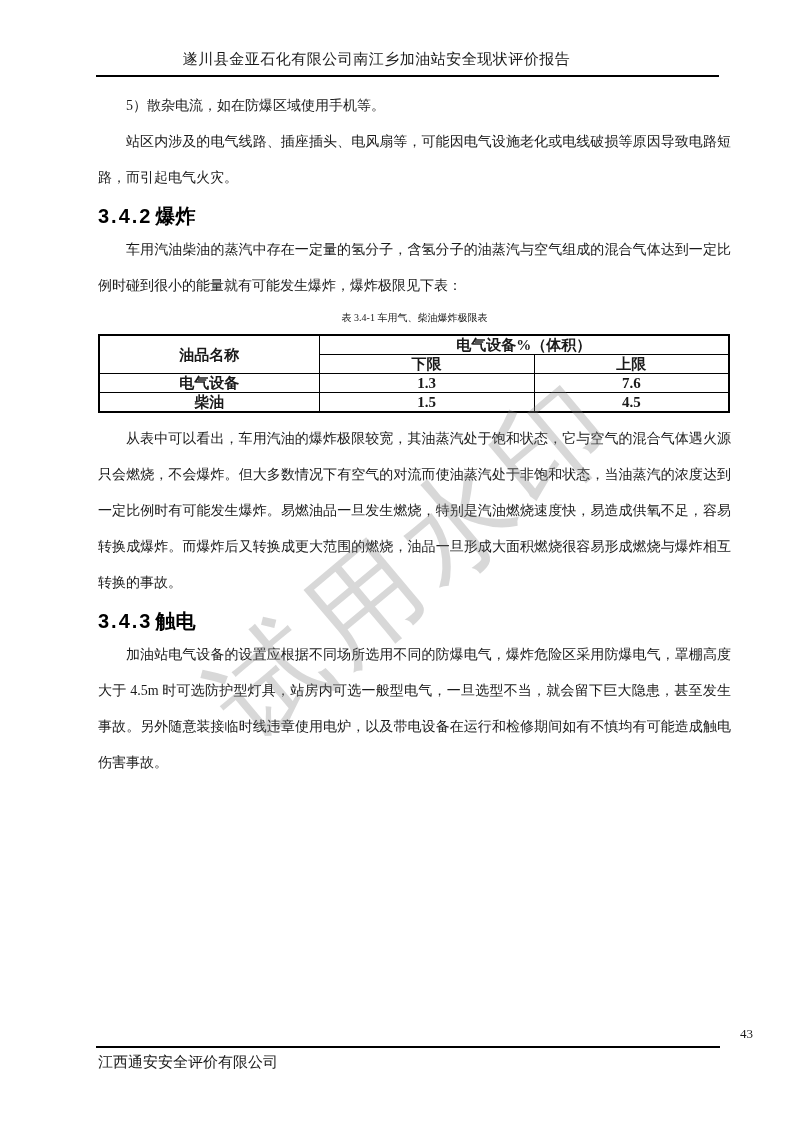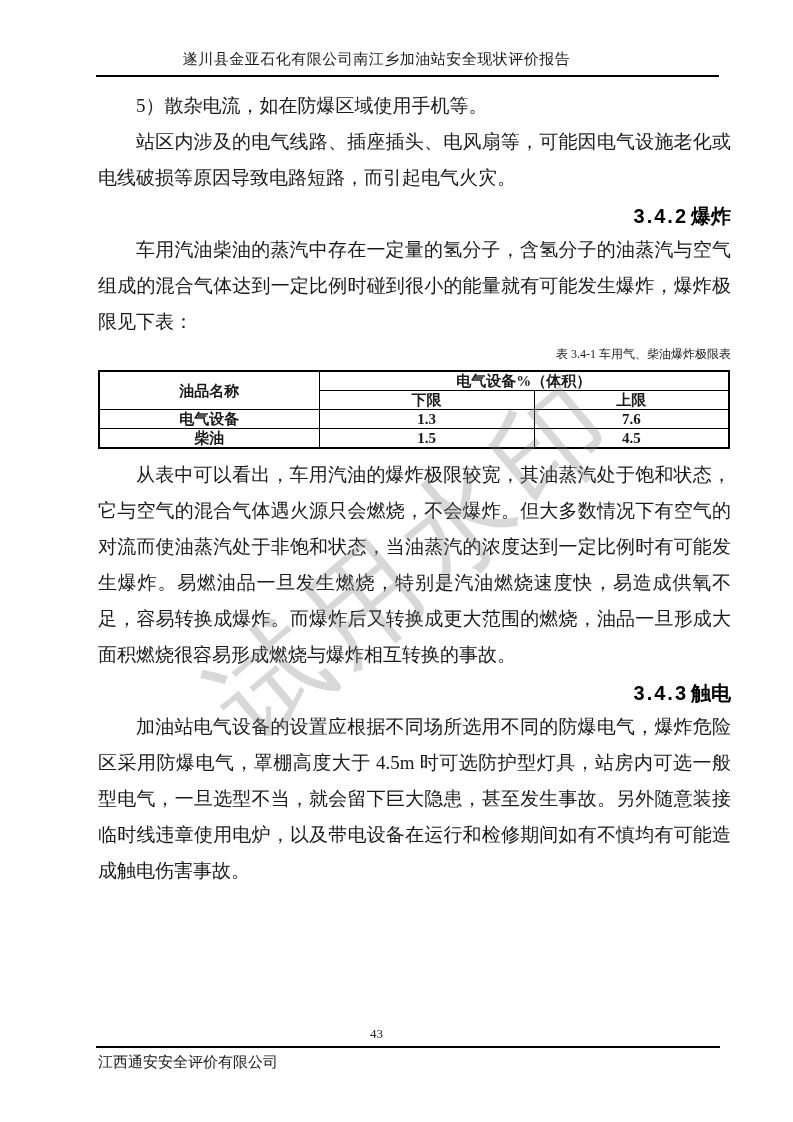--- a/index.html
+++ b/index.html
@@ -30,42 +30,41 @@
     border-top: 2px solid #000000;
   }
   
   .content {
     position: absolute;
     top: 88px; left: 98px;
     width: 633px;
   }
   .body-para {
     margin: 0;
-    font-size: 19px;
+    font-size: 14px;
     line-height: 36px;
     text-align: justify;
     text-justify: inter-character;
     text-indent: 2em;
     word-break: break-all;
   }
   .section-heading {
     margin: 4px 0 0 0;
     font-size: 20px;
     line-height: 32px;
     font-weight: bold;
     font-family: "Liberation Sans", "DejaVu Sans", sans-serif;
     color: #000000;
-    text-align: right;
   }
   .section-heading .h-num { letter-spacing: 2px; margin-right: 3px; }
   
   .table-caption {
     margin-top: 4px;
-    text-align: right;
-    font-size: 12px;
+    text-align: center;
+    font-size: 10px;
     line-height: 20px;
     color: #1a1a1a;
   }
   table.limits-table {
     margin-top: 6px;
     width: 630px;
     border-collapse: collapse;
     border: 2px solid #000000;
     font-size: 15px;
     table-layout: fixed;
@@ -93,21 +92,21 @@
     color: rgba(125, 125, 125, 0.30);
     transform: rotate(-40deg);
     pointer-events: none;
     white-space: nowrap;
     font-family: "Liberation Serif", "DejaVu Serif", serif;
   }
   
   .page-number {
     position: absolute;
     top: 1026px; left: 0; right: 40px;
-    text-align: center;
+    text-align: right;
     font-size: 13px;
     color: #1a1a1a;
     font-family: Liberation Serif, serif;
   }
   .footer-rule {
     position: absolute;
     top: 1046px; left: 96px;
     width: 624px; height: 0;
     border-top: 2px solid #000000;
   }

